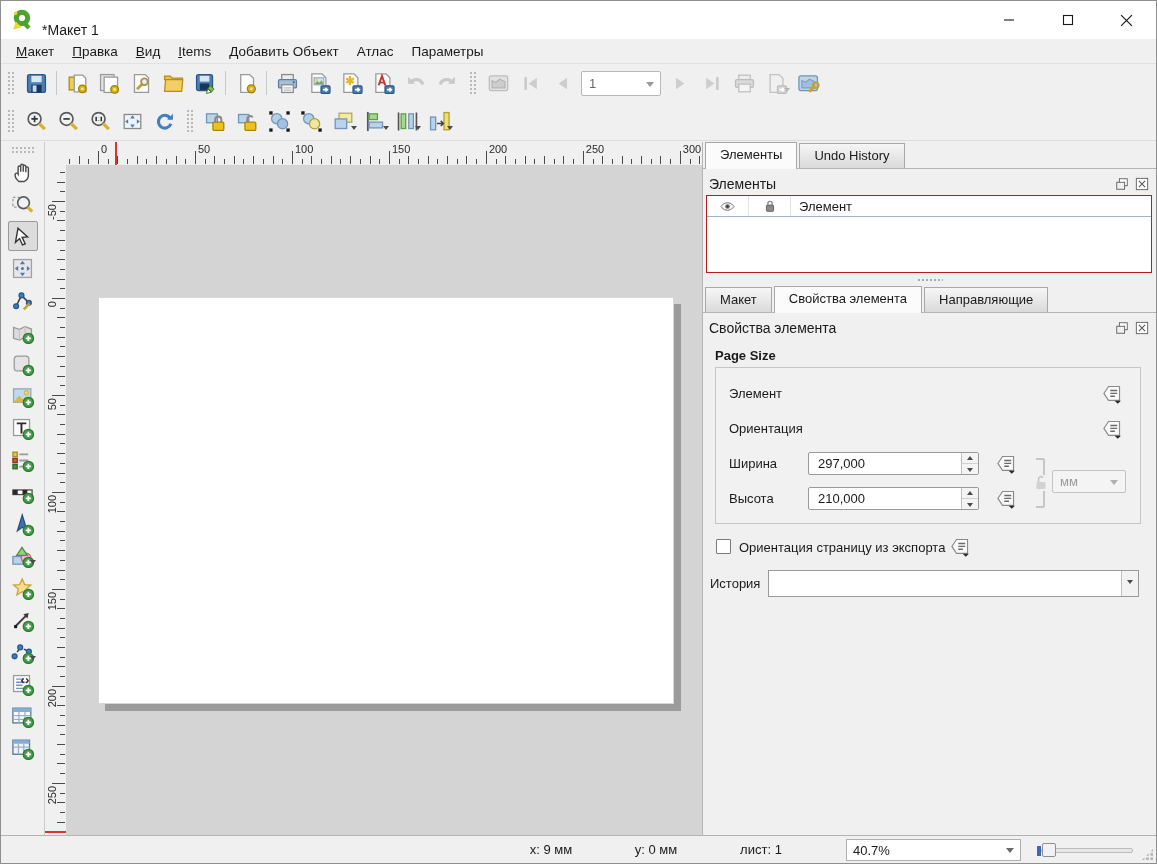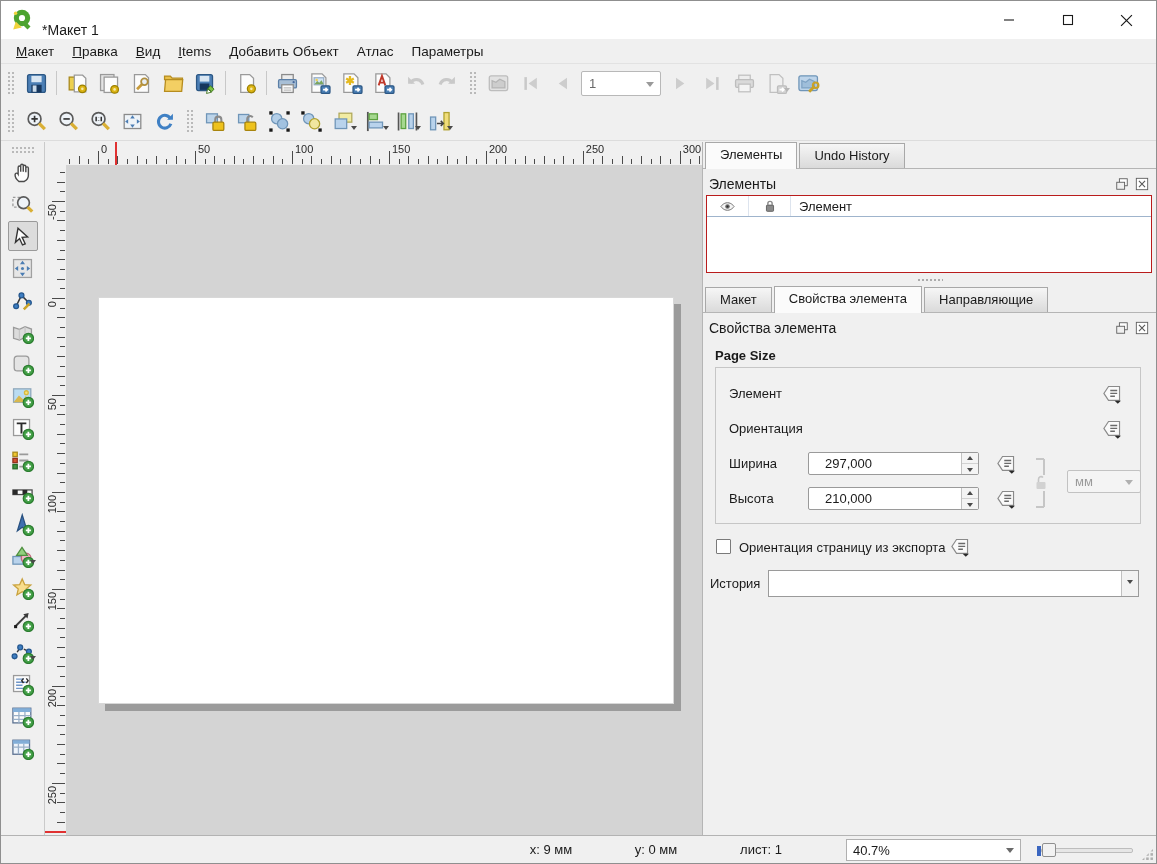--- a/index.html
+++ b/index.html
@@ -71,21 +71,21 @@
   .splitter { position:absolute; left:0; right:0; height:10px; display:flex; align-items:center; justify-content:center; }
   .splitter .dots { width:26px; height:4px; background-image:radial-gradient(circle,#ababab 1px,transparent 1.2px); background-size:4px 4px; }
 
   .heading { position:absolute; font-weight:bold; font-size:13px; }
   .gbox { position:absolute; left:12px; width:426px; height:157px; border:1px solid #c6c6c6; background:#f1f1f1; }
   .g-label { position:absolute; left:13px; font-size:13px; line-height:24px; }
   .combo { position:absolute; height:23px; background:#fff; border:1px solid #9a9a9a; border-radius:2px; display:flex; align-items:center; padding-left:7px; font-size:13px; }
   .combo .caret { position:absolute; right:7px; top:9px; border:4px solid transparent; border-top:5px solid #4a4a4a; }
   .combo.disabled { background:#f4f4f4; border-color:#c2c2c2; color:#9a9a9a; }
   .combo.disabled .caret { border-top-color:#b0b0b0; }
-  .spin { position:absolute; height:23px; width:171px; background:#fff; border:1px solid #9a9a9a; border-radius:2px; display:flex; align-items:center; padding-left:16px; font-size:13px; }
+  .spin { position:absolute; height:23px; width:171px; background:#fff; border:1px solid #9a9a9a; border-radius:2px; display:flex; align-items:center; padding-left:9px; font-size:13px; }
   .spin .arrows { position:absolute; right:0; top:0; bottom:0; width:17px; border-left:1px solid #c2c2c2; display:flex; flex-direction:column; }
   .spin .arrows span { flex:1; display:flex; align-items:center; justify-content:center; background:#f4f4f4; }
   .spin .arrows span:first-child { border-bottom:1px solid #d2d2d2; }
   .tri-up { border:3.5px solid transparent; border-bottom:4.5px solid #4a4a4a; margin-top:-4px;}
   .tri-dn { border:3.5px solid transparent; border-top:4.5px solid #4a4a4a; margin-bottom:-4px;}
   .dd-btn { position:absolute; width:30px; height:24px; background:transparent; border:none; padding:0; display:flex; align-items:center; justify-content:center; }
   .checkbox { position:absolute; width:15px; height:15px; background:#fff; border:1px solid #7a7a7a; border-radius:1px; }
   .cb-label { position:absolute; font-size:13px; }
   .combo-edit { position:absolute; height:27px; background:#fff; border:1px solid #9a9a9a; }
   .combo-edit .arrow-btn { position:absolute; right:0; top:0; bottom:0; width:17px; background:#f2f2f2; border-left:1px solid #c0c0c0; display:flex; align-items:center; justify-content:center; }
@@ -865,21 +865,21 @@
           </svg>
         </button>
 
       <span style="position:absolute;left:315px;top:88px">
         <svg width="18" height="54" viewBox="0 0 18 54">
             <path d="M5 3h8M13 3v16M13 35v16M5 51h8" stroke="#c6c6c6" stroke-width="2" fill="none"></path>
             <rect x="5.5" y="26" width="9" height="7" rx="1" fill="#d2d2d2"></rect>
             <path d="M7.5 26v-2.7a2.6 2.6 0 0 1 4.5-1.8" stroke="#c6c6c6" stroke-width="1.6" fill="none"></path>
           </svg>
       </span>
-      <div class="combo disabled" style="top:102px;left:351px;width:74px">
+      <div class="combo disabled" style="top:102px;left:336px;width:74px">
         <span>мм</span>
           <span class="caret"></span>
       </div>
     </div>
 
     <span class="checkbox" style="top:397px;left:13px"></span>
     <span class="cb-label" style="top:398px;left:36px">Ориентация страницу из экспорта</span>
     <button class="dd-btn" style="top:393px;left:242px">
         <svg width="24" height="22" viewBox="0 0 19 19">
           <path d="M6.5 3h9.5v12H6.5L2.5 9z" fill="#fafafa" stroke="#8a8a8a"></path>

